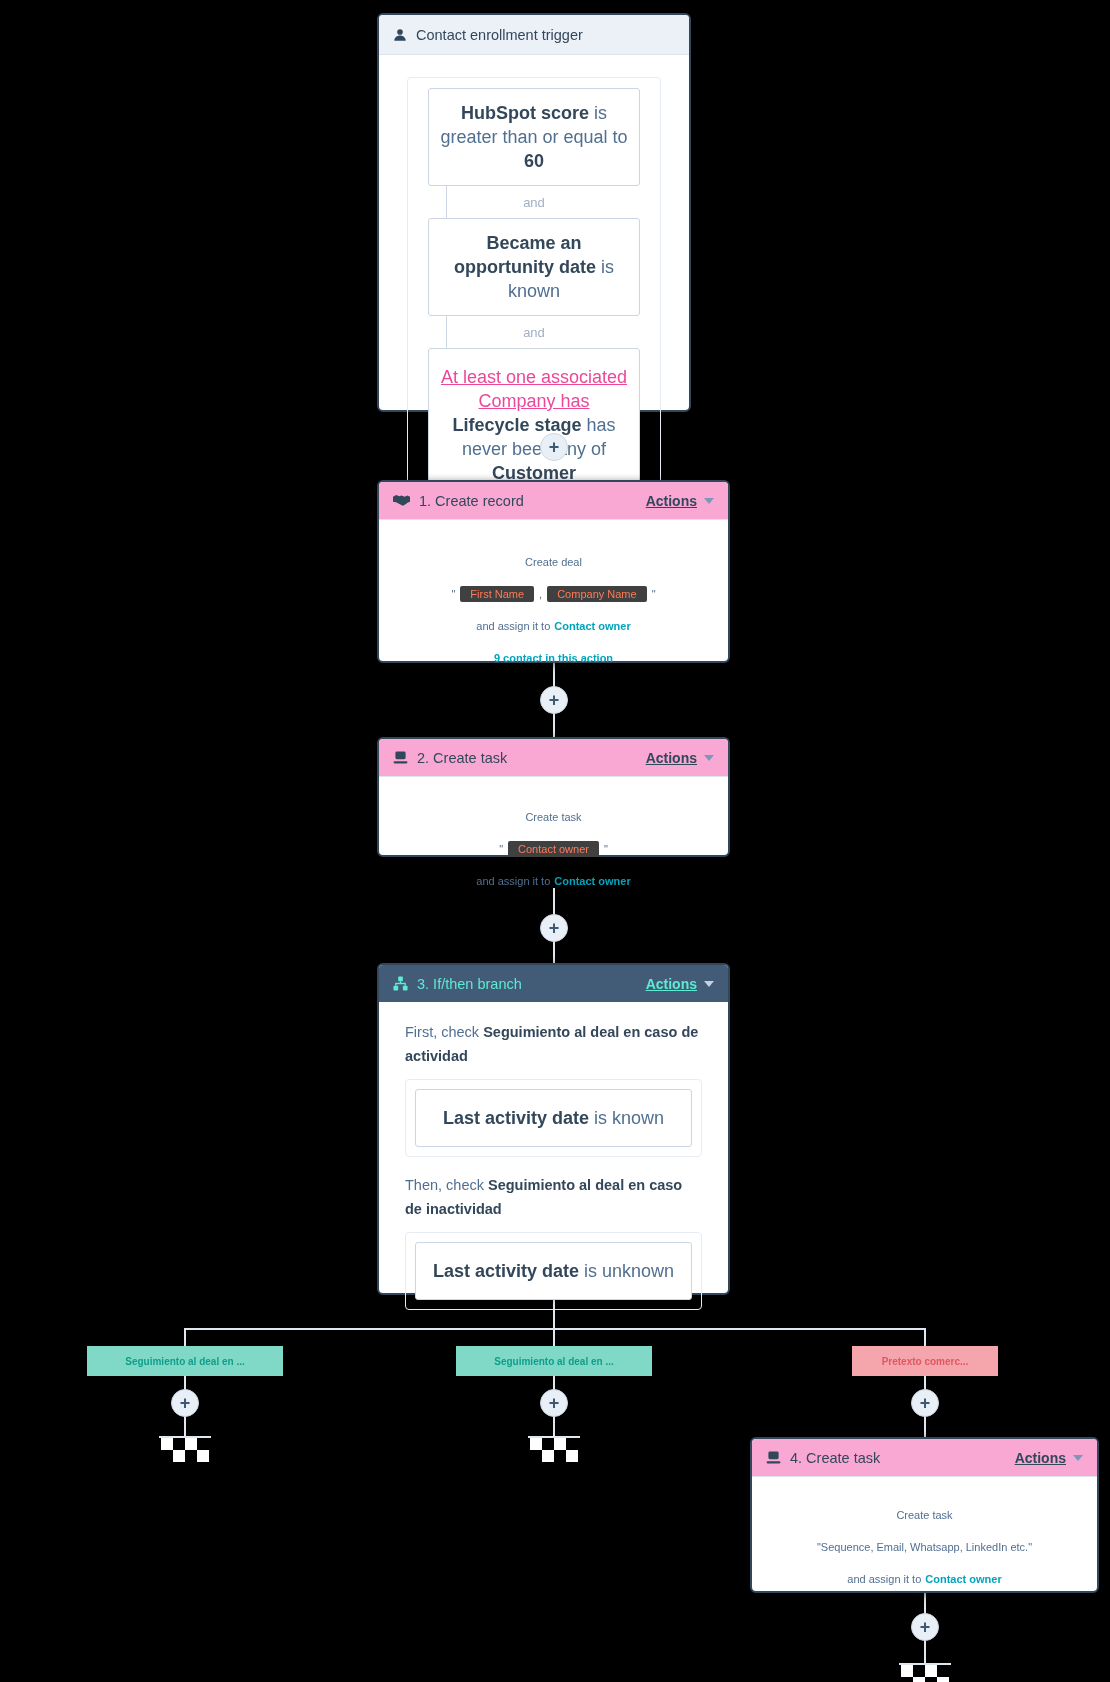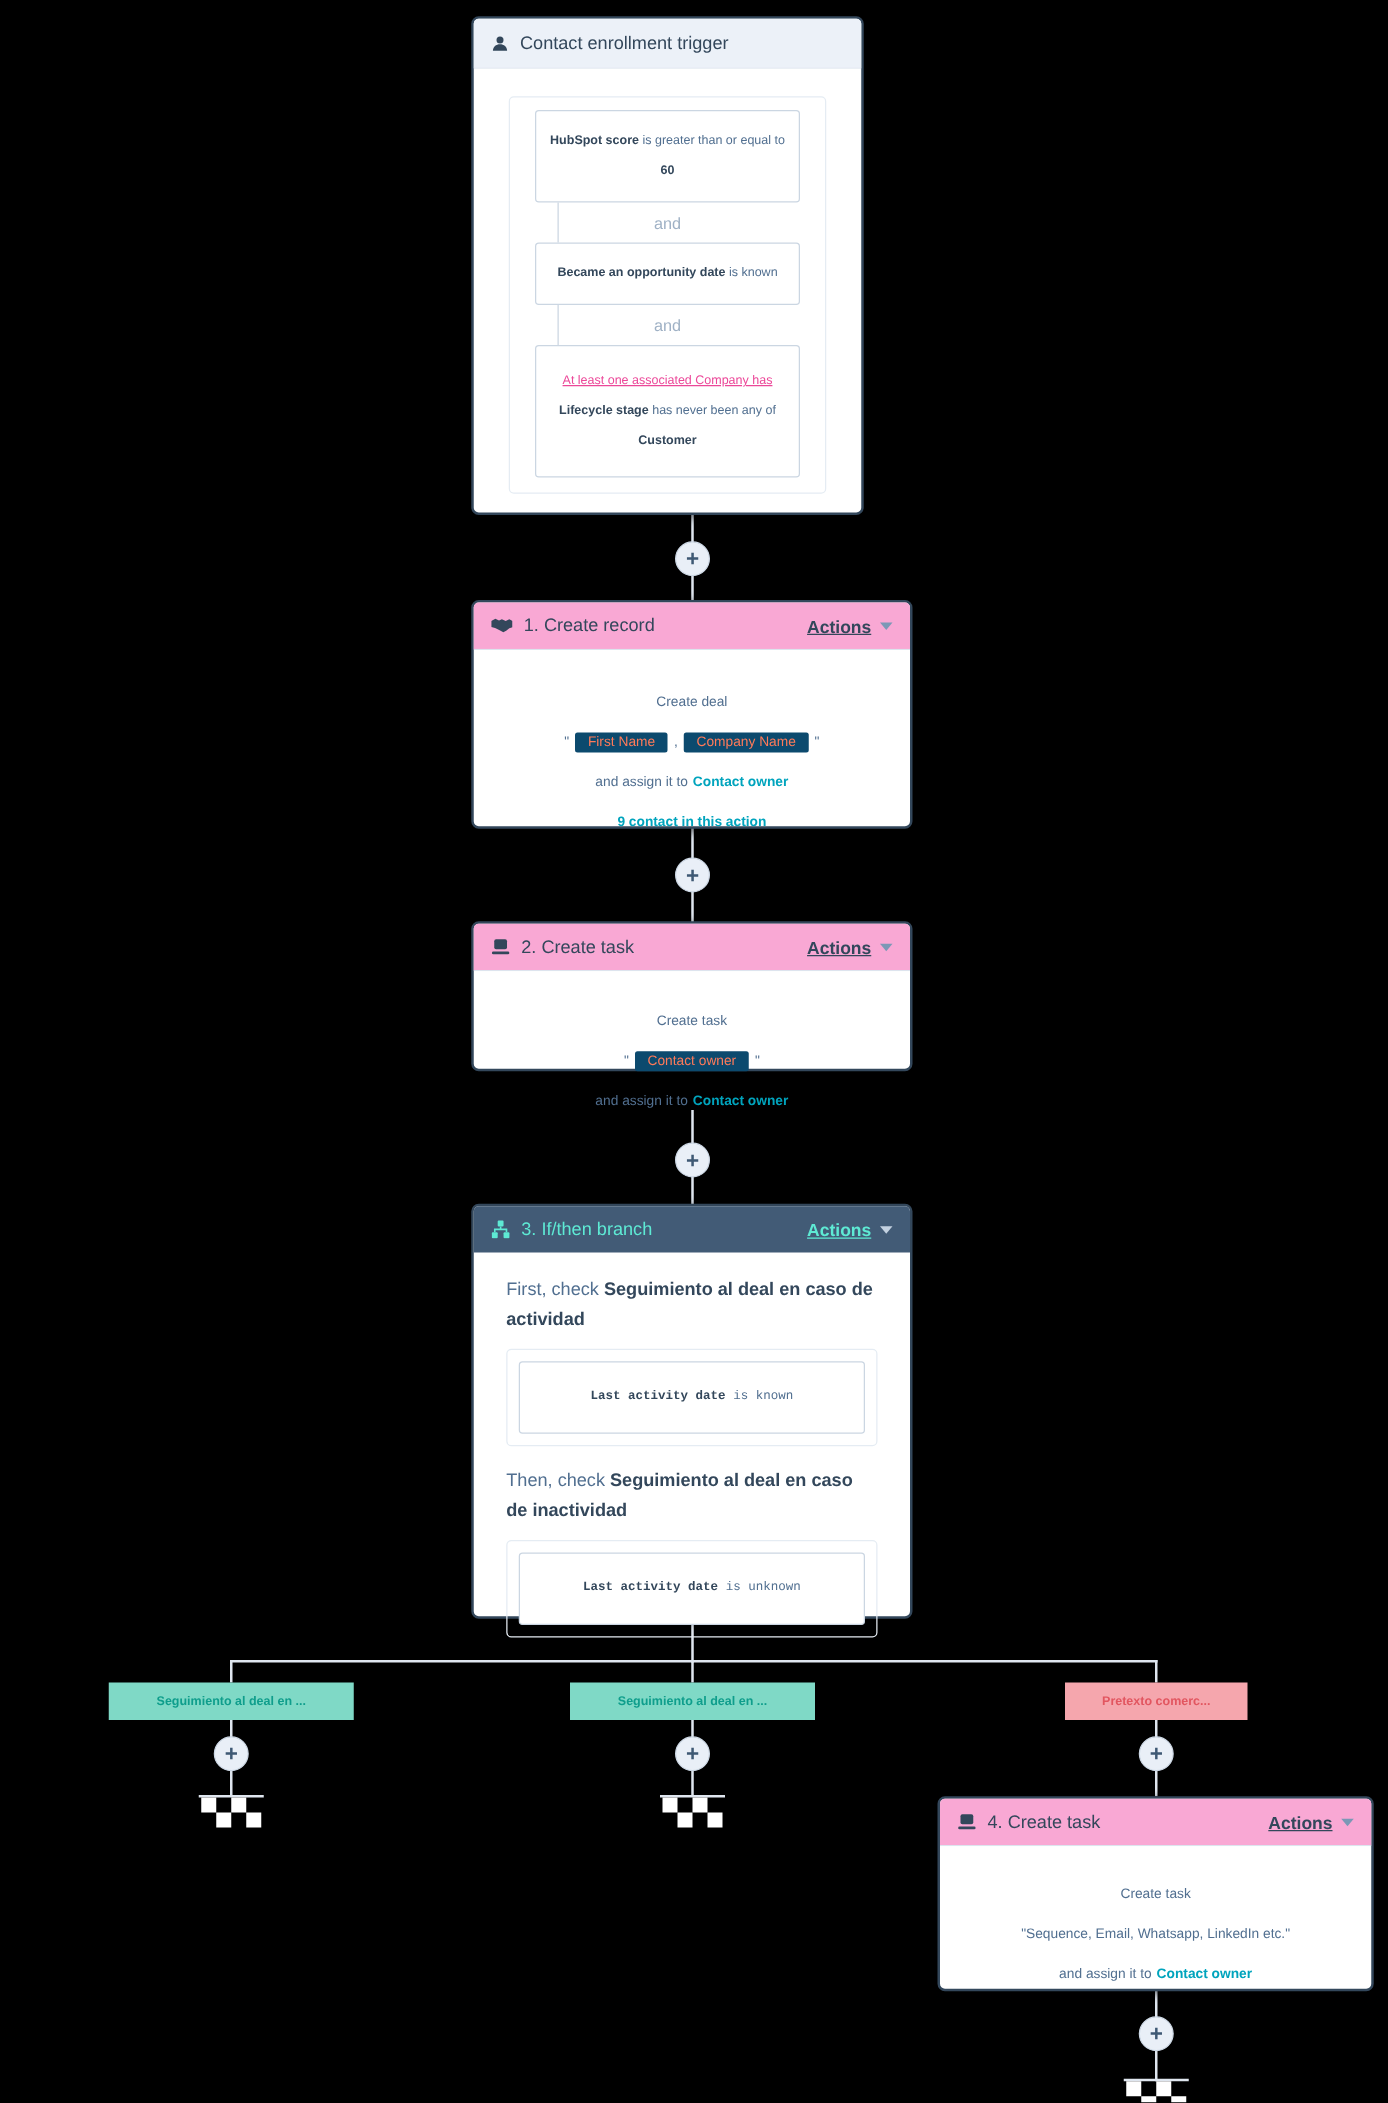--- a/index.html
+++ b/index.html
@@ -26,38 +26,38 @@
   .hdr .icn svg{fill:currentColor;}
   .actions{margin-left:auto;display:flex;align-items:center;gap:7px;font-size:14px;
            font-weight:bold;text-decoration:underline;cursor:pointer;}
   .caret{width:0;height:0;border-left:5px solid transparent;border-right:5px solid transparent;
          border-top:6px solid #7c98b6;}
   .hdr-dark .caret{border-top-color:#c3d1e0;}
   
   .filters{margin:22px 28px 0 28px;border:1px solid #e5ecf3;border-radius:4px;
            padding:10px 20px 12px 20px;}
   .cond{border:1px solid #cbd6e2;border-radius:3px;background:#fff;text-align:center;
-        color:#516f90;font-size:10px;line-height:24px;padding:12px 10px;}
+        color:#516f90;font-size:18px;line-height:24px;padding:12px 10px;}
   .cond .b{font-weight:bold;color:#33475b;}
   .cond .mut{display:block;color:#ec4899;text-decoration:underline;}
   .androw{position:relative;height:32px;display:flex;align-items:center;justify-content:center;
           color:#9fb1c5;font-size:13px;}
   .androw .tick{position:absolute;left:18px;top:0;bottom:0;width:1px;background:#cbd6e2;}
   
   .abody{text-align:center;color:#516f90;font-size:11px;}
   .abody .row{margin:9px 0;line-height:23px;}
-  .token{color:#ff7a59;background:#0c4a6e;border-radius:2px;padding:2px 10px;margin:0 5px;}
+  .token{color:#ff7a59;background:#404040;border-radius:2px;padding:2px 10px;margin:0 5px;}
   .quote{color:#516f90;}
   .teal{color:#00a4bd;font-weight:bold;cursor:pointer;margin-left:4px;}
   .tealblock{color:#00a4bd;font-weight:bold;cursor:pointer;}
   
   .ifbody{padding:18px 26px 0 26px;color:#516f90;font-size:14.5px;line-height:24px;}
   .ifbody .b{font-weight:bold;color:#33475b;}
   .condwrap{border:1px solid #e5ecf3;border-radius:4px;padding:9px;margin:11px 0 16px 0;}
-  .condwrap .cond{padding:16px 8px;font-family:Liberation Mono, monospace;}
+  .condwrap .cond{padding:16px 8px;}
   
   .blabel{position:absolute;height:30px;display:flex;align-items:center;justify-content:center;
           font-size:10px;font-weight:bold;cursor:pointer;box-sizing:border-box;}
   .bgreen{background:#7fd9c6;color:#0f9e8c;}
   .bred{background:#f5a6ad;color:#e25660;}
   
   .flagbar{position:absolute;width:52px;height:2px;background:#dfe6ef;}
   .flag{position:absolute;display:grid;grid-template-columns:repeat(4,12px);
         grid-auto-rows:12px;}
   .flag .fc{background:transparent;}

